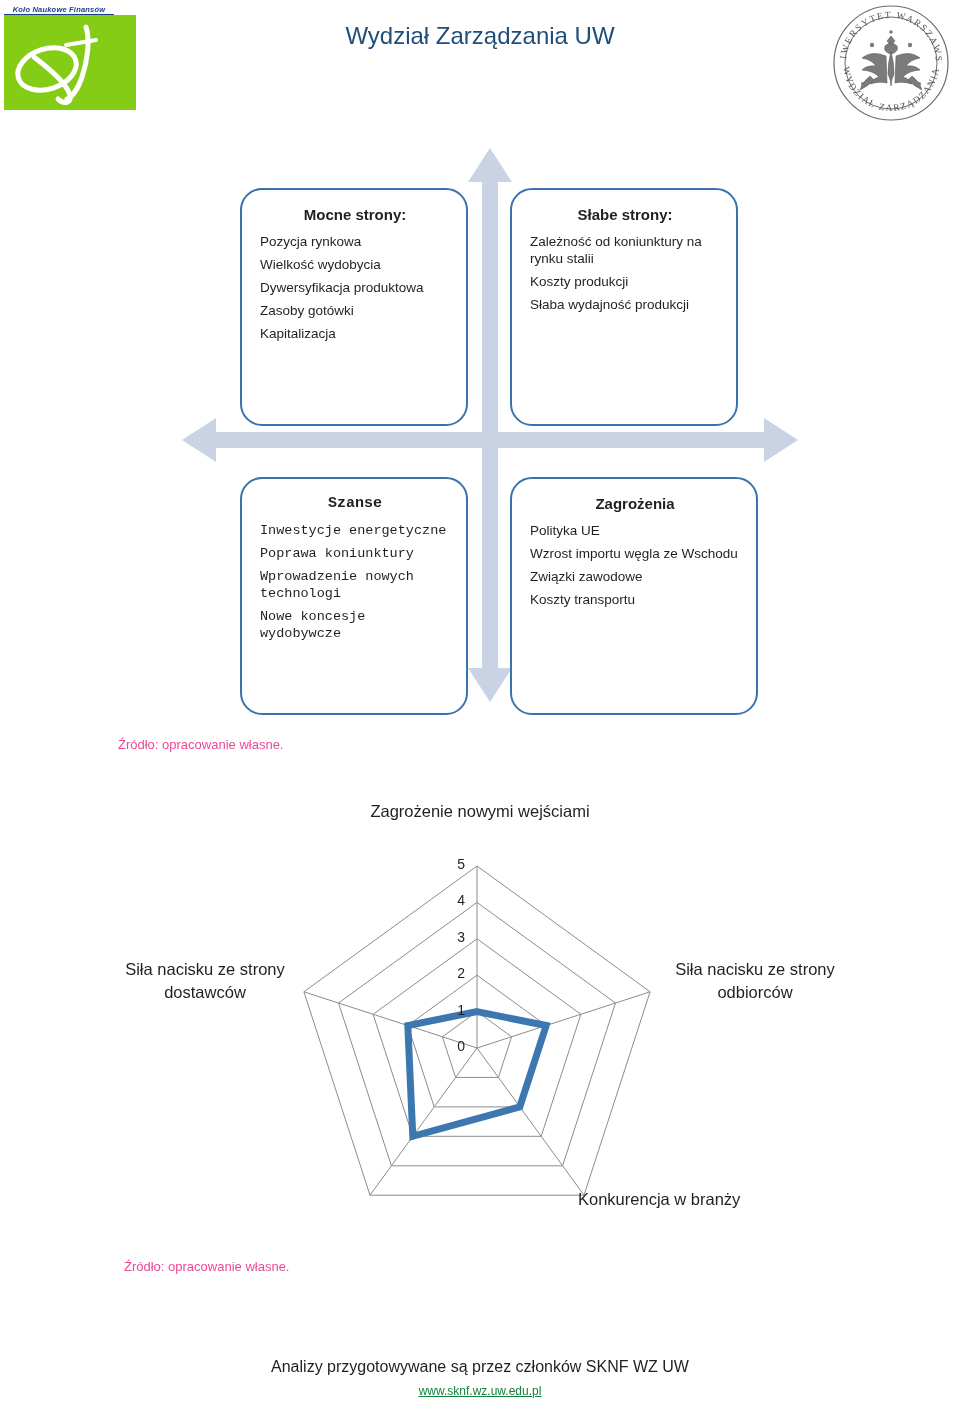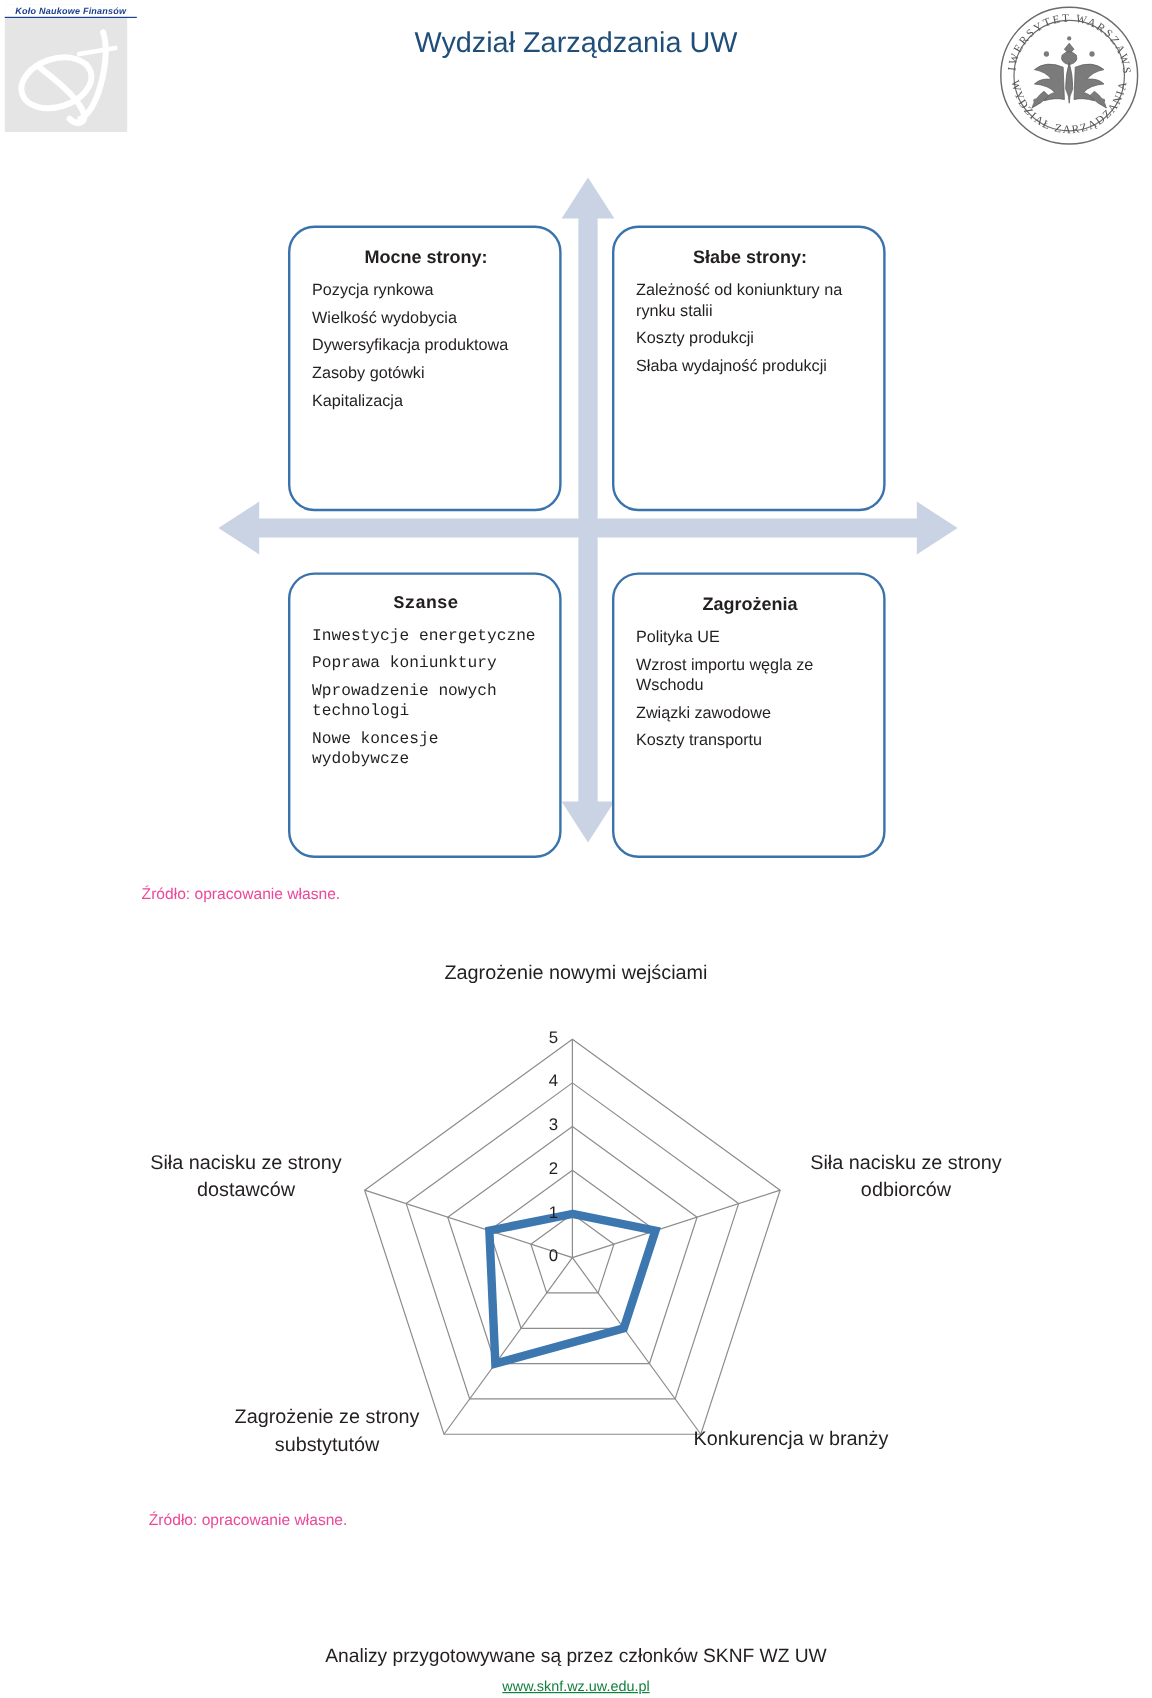--- a/index.html
+++ b/index.html
@@ -15,22 +15,22 @@
   }
 
   
   .header {
     position: relative;
     height: 130px;
   }
   .logo-skn {
     position: absolute;
     left: 4px; top: 4px;
-    width: 102px; height: 106px;
-    background: #e5e5e5;
+    width: 132px; height: 106px;
+    background: #84cc16;
     border-top: 11px solid #ffffff;
   }
   .logo-skn-cap {
     position: absolute;
     left: 0; top: -11px;
     width: 110px; height: 11px;
     font-size: 7.5px;
     font-style: italic;
     font-weight: bold;
     color: #1b3f8f;
@@ -79,21 +79,21 @@
   .swot-box {
     position: absolute;
     border: 2.5px solid #3a73ab;
     border-radius: 22px;
     background: #ffffff;
     padding: 10px 16px 10px 18px;
   }
   .swot-box.s  { left: 60px;  top: 48px;  width: 228px; height: 238px; }
   .swot-box.w  { left: 330px; top: 48px;  width: 228px; height: 238px; }
   .swot-box.o  { left: 60px;  top: 337px; width: 228px; height: 238px; font-family: Liberation Mono, monospace; }
-  .swot-box.t  { left: 330px; top: 337px; width: 228px; height: 238px; }
+  .swot-box.t  { left: 330px; top: 337px; width: 248px; height: 238px; }
   .swot-title {
     font-size: 15px;
     font-weight: bold;
     text-align: center;
     margin: 6px 0 10px 0;
     color: #231f20;
   }
   .swot-list { margin: 0; padding: 0; list-style: none; }
   .swot-list li {
     font-size: 13.5px;
@@ -142,21 +142,20 @@
   .footer {
     position: absolute;
     left: 0; top: 1355px;
     width: 960px;
     text-align: center;
   }
   .footer-line {
     font-size: 16px;
     color: #231f20;
     line-height: 24px;
-    margin-top: 14px;
   }
   .footer-link {
     font-size: 12px;
     color: #15803d;
     text-decoration: underline;
     line-height: 24px;
     display: inline-block;
   }
 </style>
 </head>
@@ -281,21 +280,20 @@
         <line x1="477" y1="268" x2="584.0" y2="415.2" stroke="#8c8c8c"></line>
         <line x1="477" y1="268" x2="370.0" y2="415.2" stroke="#8c8c8c"></line>
         <line x1="477" y1="268" x2="303.9" y2="211.8" stroke="#8c8c8c"></line>
       </g>
     <polygon id="radar-series" fill="none" stroke-width="7" stroke-linejoin="miter" stroke="#3c77b0" points="477.0,231.6 546.2,245.5 519.8,326.9 412.8,356.3 407.8,245.5"></polygon>
   </svg>
 
   <div class="radar-label rl-top">Zagrożenie nowymi wejściami</div>
   <div class="radar-label rl-right">Siła nacisku ze strony odbiorców</div>
   <div class="radar-label rl-br">Konkurencja w branży</div>
-  <div class="radar-label rl-bl">Zagrożenie ze strony substytutów</div>
   <div class="radar-label rl-left">Siła nacisku ze strony dostawców</div>
 
   <div id="radar-ticks">
       <div class="tick-label" style="left: 445px; top: 258px;">0</div>
       <div class="tick-label" style="left: 445px; top: 221.6px;">1</div>
       <div class="tick-label" style="left: 445px; top: 185.2px;">2</div>
       <div class="tick-label" style="left: 445px; top: 148.8px;">3</div>
       <div class="tick-label" style="left: 445px; top: 112.4px;">4</div>
       <div class="tick-label" style="left: 445px; top: 76px;">5</div>
     </div>

